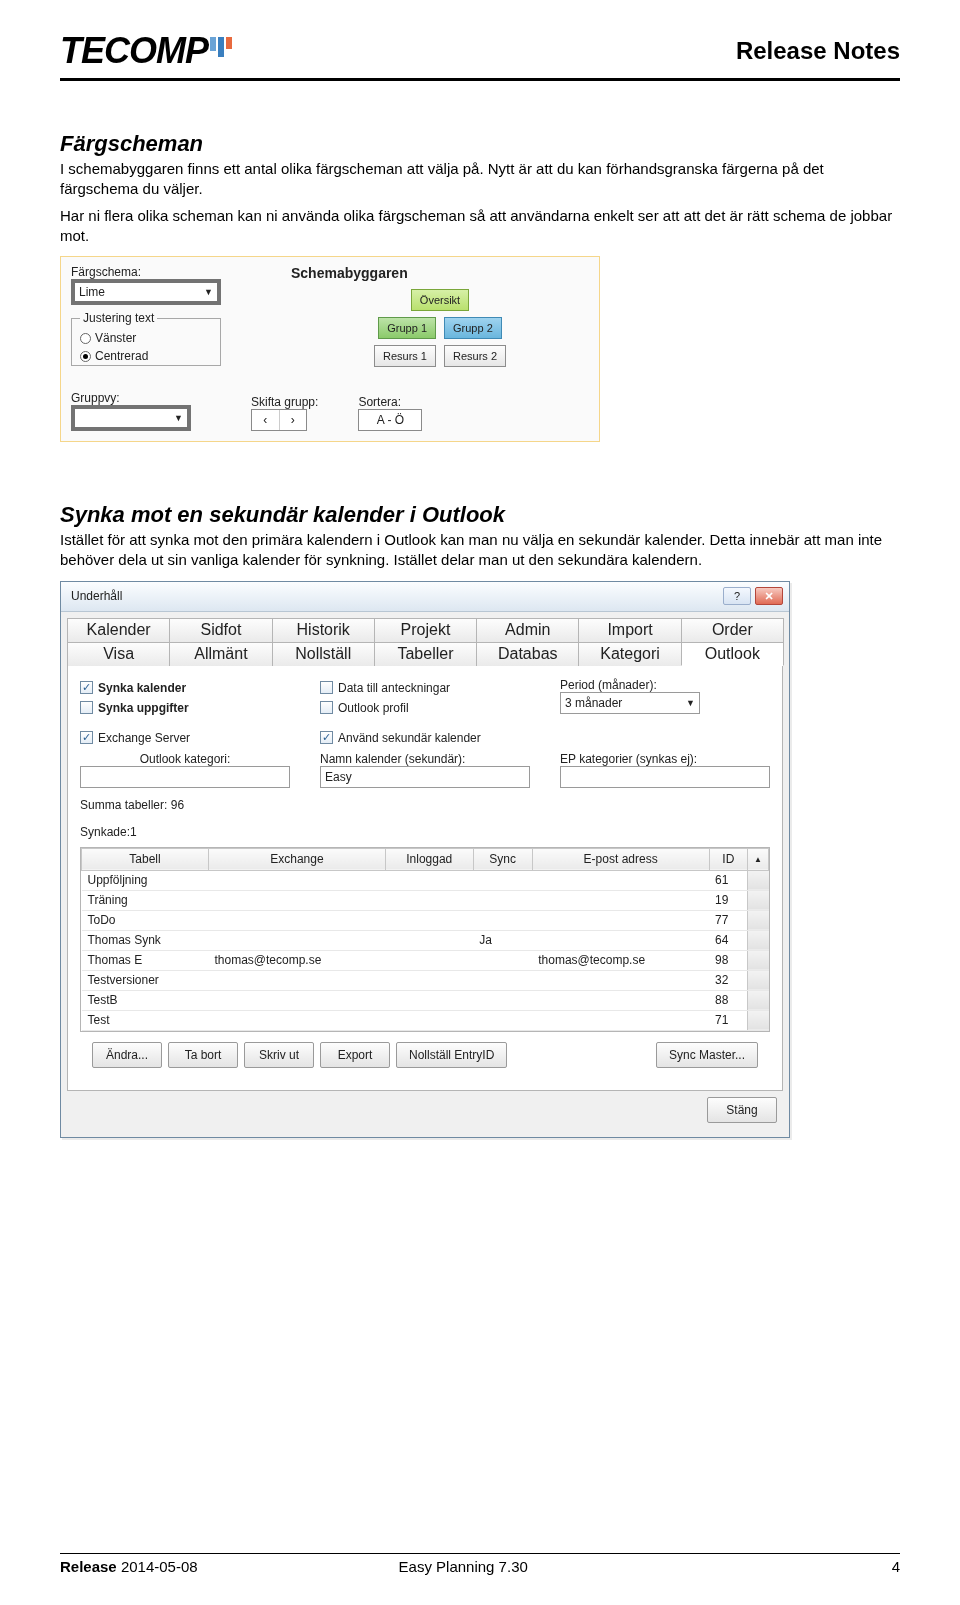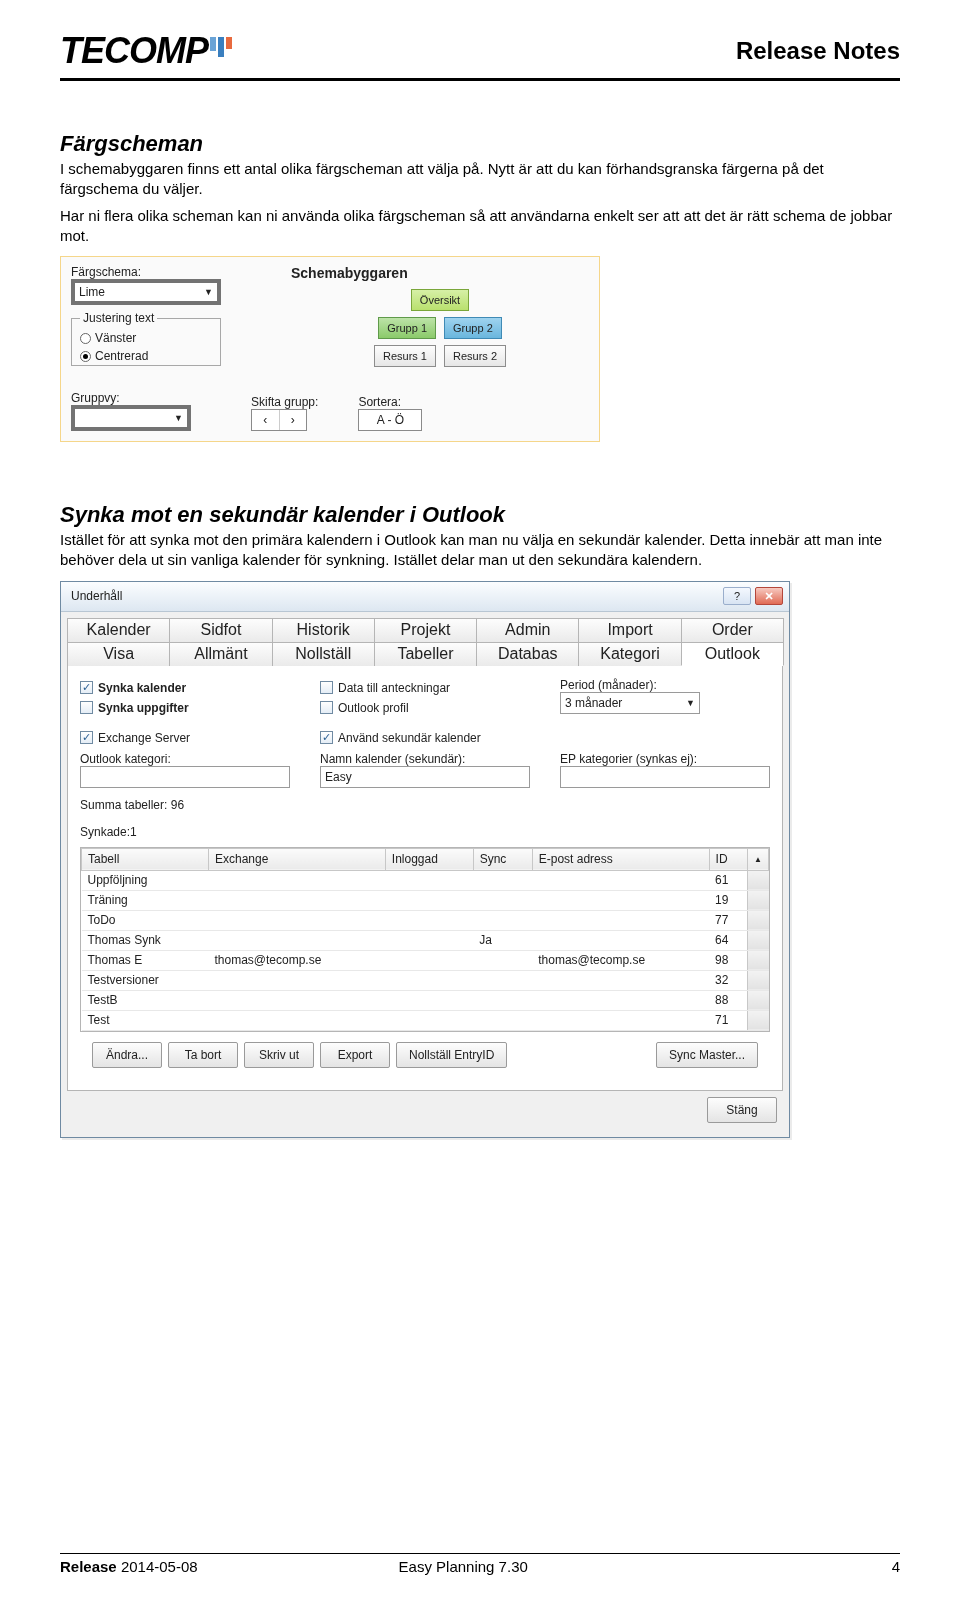--- a/index.html
+++ b/index.html
@@ -195,21 +195,21 @@
   .combo2 {
     border:1px solid #9a9a9a; background:#fff; height:22px;
     display:flex; align-items:center; padding:0 4px; font-size:12px;
   }
   .combo2 .arrow { margin-left:auto; font-size:9px; }
   .table-wrap { border:1px solid #b5b5b5; margin-top:8px; background:#fff; }
   table.data { width:100%; border-collapse:collapse; font-size:12px; }
   table.data th {
     background: linear-gradient(#fbfbfb,#eaeaea);
     border:1px solid #c7c7c7;
-    font-weight:normal; text-align:left; padding:3px 6px; height:22px;
+    font-weight:normal; text-align:center; padding:3px 6px; height:22px;
   }
   table.data td {
     border-bottom:1px solid #e8e8e8;
     padding:2px 6px; height:20px;
     white-space:nowrap;
   }
   .scrollcol {
     width:16px; background:linear-gradient(#f3f3f3,#e2e2e2);
     border-left:1px solid #c7c7c7;
   }
@@ -383,21 +383,21 @@
           </div>
         </div>
       </div>
 
       <div class="row">
         <div class="col">
           <div class="chk">
             <span class="box checked"></span>
             <span>Exchange Server</span>
           </div>
-          <div class="label" style="margin-top:4px;">Outlook kategori:</div>
+          <div class="label" style="margin-top:4px;text-align:center;">Outlook kategori:</div>
           <div class="txtinput"></div>
         </div>
         <div class="col">
           <div class="chk">
             <span class="box checked"></span>
             <span>Använd sekundär kalender</span>
           </div>
           <div class="label" style="margin-top:4px;">Namn kalender (sekundär):</div>
           <div class="txtinput">Easy</div>
         </div>

